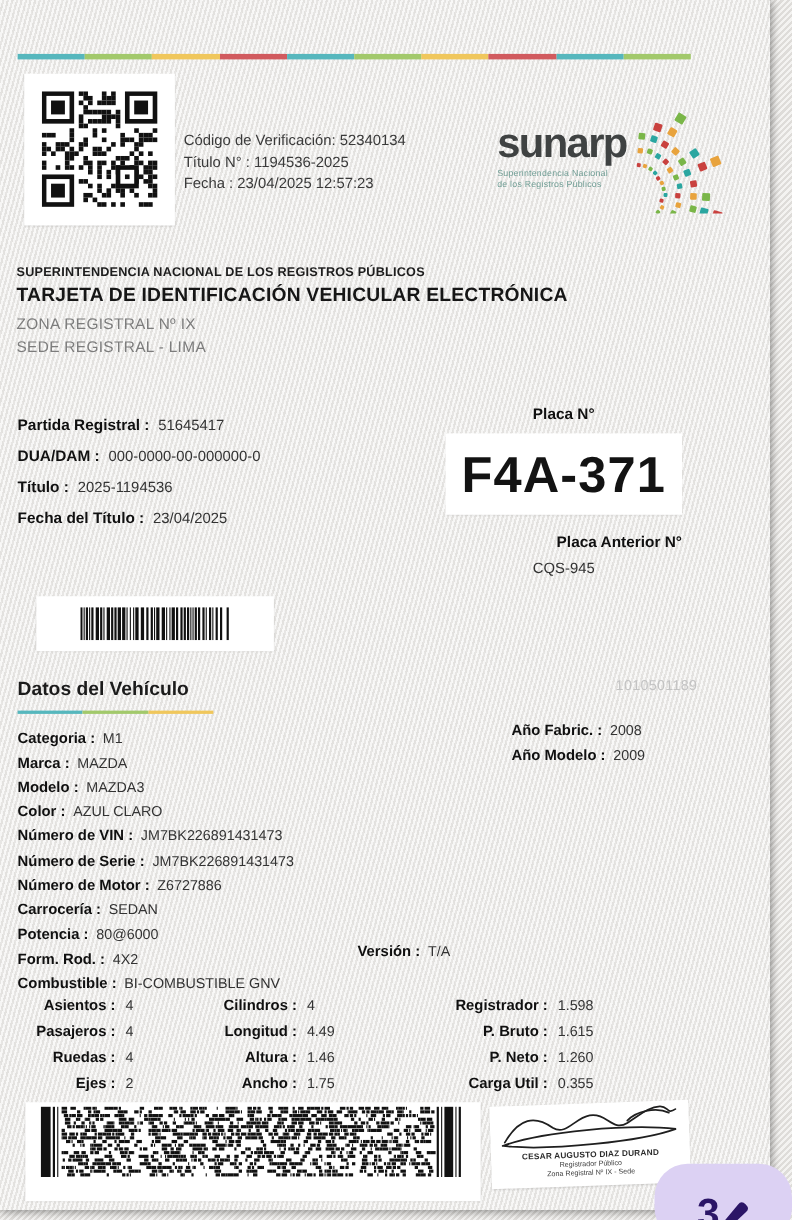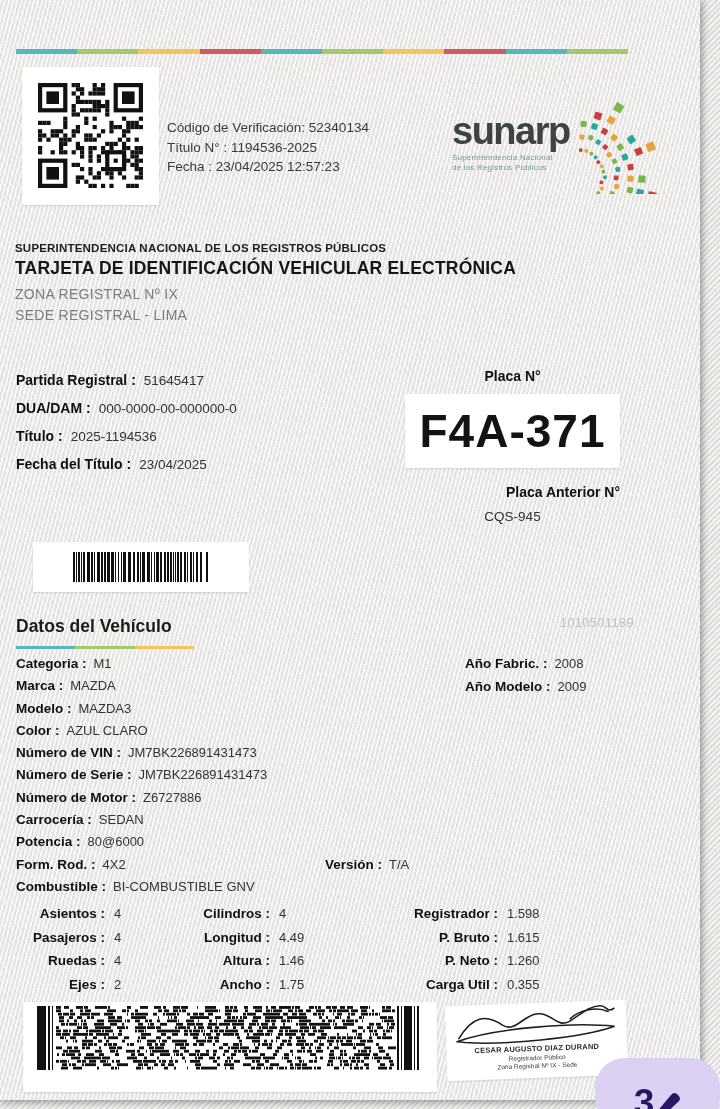--- a/index.html
+++ b/index.html
@@ -26,36 +26,36 @@
   .logo-text{font-size:38px;font-weight:700;color:#3f4242;letter-spacing:-1.5px;line-height:1}
   .logo-tag{font-size:8px;line-height:10px;margin-top:3px;letter-spacing:.2px}
   .burst{position:absolute;left:118px;top:-28px}
   .titleblock{position:absolute;left:15px;top:239px;color:#1d1d1d}
   .t-country{font-size:15px;font-weight:700;letter-spacing:.2px}
   .t-inst{font-size:11.5px;font-weight:700;margin-top:3px;letter-spacing:.2px}
   .t-doc{font-size:17.5px;font-weight:700;margin-top:4px;letter-spacing:.2px;color:#161616}
   .t-zone{font-size:14px;color:#7c7c7c;margin-top:7px;letter-spacing:.3px}
   .t-office{font-size:14px;color:#7c7c7c;margin-top:5px;letter-spacing:.3px}
   .regfields{position:absolute;left:16px;top:366px}
-  .regrow{height:28px;display:flex;align-items:center}
+  .regrow{height:28px;display:flex;align-items:flex-end}
   .regrow .lb{font-size:14px}
   .regrow .vl{font-size:13.5px}
   .lb{font-weight:700;color:#101010;white-space:pre}
   .vl{color:#333;margin-left:8px}
   .plate-label{position:absolute;left:405px;top:368px;width:215px;text-align:center;font-weight:700;font-size:14px;color:#101010}
   .plate-box{position:absolute;left:405px;top:394px;width:215px;height:74px;display:flex;align-items:center;justify-content:center;font-size:46px;font-weight:700;letter-spacing:1px;color:#131313}
   .prev-label{position:absolute;left:405px;top:484px;width:215px;text-align:right;font-weight:700;font-size:14px;color:#101010}
   .prev-value{position:absolute;left:405px;top:509px;width:215px;text-align:center;font-size:13.5px;color:#333}
   .bc1-box{position:absolute;left:33px;top:542px;width:216px;height:50px;display:flex;align-items:center;justify-content:center}
   .sec-title{position:absolute;left:16px;top:616px;font-size:17.5px;font-weight:700;color:#1b1b1b}
   .sec-underline{position:absolute;left:16px;top:646px;width:178px;height:3px;display:flex}
   .sec-underline span{flex:1}
   .registry-num{position:absolute;right:66px;top:615px;font-size:13px;color:#c3c3c3;letter-spacing:.3px}
   .vfields{position:absolute;left:16px;top:656px}
-  .vrow{display:flex;align-items:flex-start;height:22.3px;position:relative;width:620px}
+  .vrow{display:flex;align-items:flex-end;height:22.3px;position:relative;width:620px}
   .vrow .lb{font-size:13.5px}
   .vrow .vl{font-size:13px;margin-left:7px}
   .inline-field{position:absolute;left:309px;top:0;display:flex;align-items:baseline}
   .rfields{position:absolute;left:465px;top:656px}
   .rrow{display:flex;align-items:baseline;height:22.6px}
   .rrow .lb{font-size:13.5px}
   .rrow .vl{font-size:13px;margin-left:7px}
   .specs{position:absolute;left:20px;top:906px;display:grid;
     grid-template-columns:85px 62px 103px 68px 160px 80px;grid-auto-rows:23.6px;align-items:baseline}
   .specs .sl{text-align:right;font-weight:700;font-size:13.5px;color:#101010;white-space:pre}

